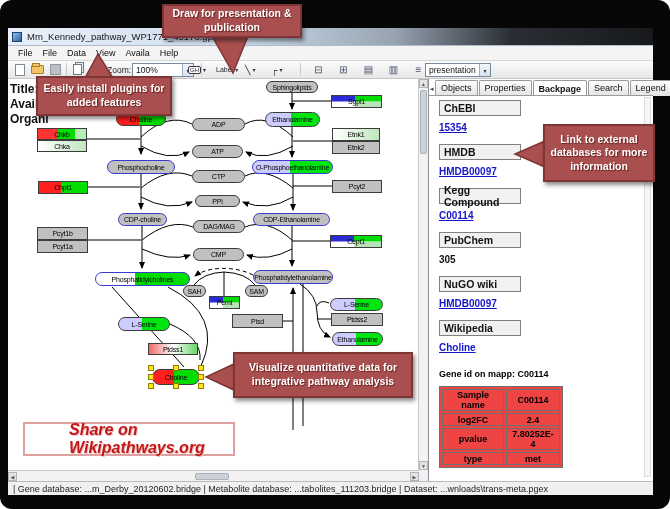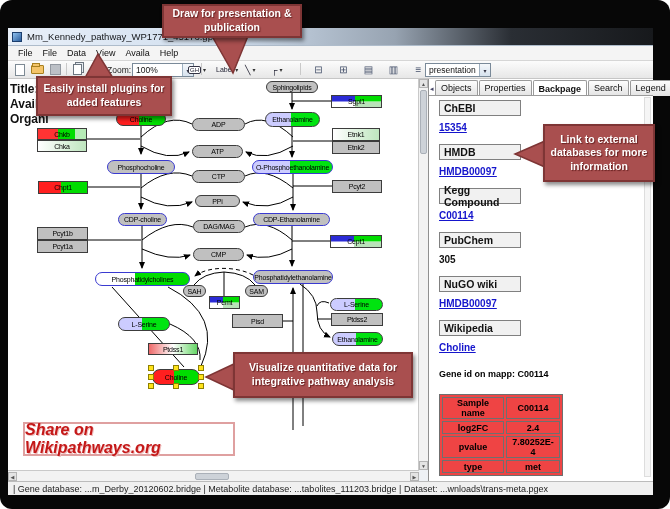--- a/index.html
+++ b/index.html
@@ -80,39 +80,39 @@
     background:linear-gradient(#fdfdfd,#e3e3e3);border-radius:2px 2px 0 0;}
   .tab.active{background:#ffffff;font-weight:bold;padding-top:3px;}
   #tabline{position:absolute;left:0;top:16px;width:100%;height:1px;background:#9a9a9a;}
   #panel-scroll{position:absolute;right:2px;top:18px;width:7px;height:380px;background:#f5f5f5;border:1px solid #ddd;}
   #bp-flow{position:absolute;left:10px;top:21px;width:185px;}
   .bp-header{width:82px;height:16px;border:1px solid #808080;background:#f1f1f1;font-size:10.5px;font-weight:bold;
     color:#111;display:flex;align-items:center;padding-left:4px;margin-bottom:6px;}
   .bp-value{font-size:10px;margin-bottom:11px;color:#111;font-weight:bold;}
   .bp-link{color:#1515cc;text-decoration:underline;cursor:pointer;}
   #exp-heading{font-size:11px;font-weight:bold;margin-top:8px;color:#000;}
-  #gene-id-line{font-size:9px;font-weight:bold;margin-top:16px;margin-bottom:15px;color:#000;}
+  #gene-id-line{font-size:9px;font-weight:bold;margin-top:16px;margin-bottom:7px;color:#000;}
   #exp-table{border-collapse:separate;border-spacing:2px;border:1px solid #6f6f6f;background:#ef4444;}
   #exp-table td{border:1px solid #6f6f6f;font-size:9px;font-weight:bold;text-align:center;color:#000;
     height:13px;padding:0 3px;}
   #exp-table td.c1{width:62px;} #exp-table td.c2{width:54px;}
 
   
   #callout-svg{left:0;top:0;width:670px;height:509px;z-index:10;pointer-events:none;}
   .callout{position:absolute;z-index:11;background:#a94f4f;border:2px solid #7e3535;color:#ffffff;
     font-weight:bold;font-size:10.5px;line-height:1.3;text-align:center;display:flex;align-items:center;
     justify-content:center;padding:2px 5px;box-shadow:2px 3px 4px rgba(0,0,0,.45);
     text-shadow:1px 1px 1px rgba(60,0,0,.6);}
   #co-draw{left:162px;top:4px;width:140px;height:34px;}
   #co-plugins{left:36px;top:76px;width:136px;height:40px;}
   #co-link{left:543px;top:124px;width:112px;height:58px;}
   #co-visualize{left:233px;top:352px;width:180px;height:46px;}
   #share-banner{position:absolute;left:23px;top:422px;width:212px;height:34px;z-index:6;background:#ffffff;
     border:2px solid #dfa0a0;display:flex;align-items:center;justify-content:center;
-    font-size:16px;font-weight:bold;font-style:italic;color:#c41818;text-shadow:1px 1px 0 #eebcbc;}
+    font-size:16px;font-weight:bold;font-style:italic;color:#c41818;text-shadow:1px 1px 0 #eebcbc;padding-left:44px;}
 </style>
 </head>
 <body>
 
 <div id="frame">
 
   <div class="abs" id="window"></div>
 
   <div class="abs" id="titlebar">
     <span class="title-icon"></span>

